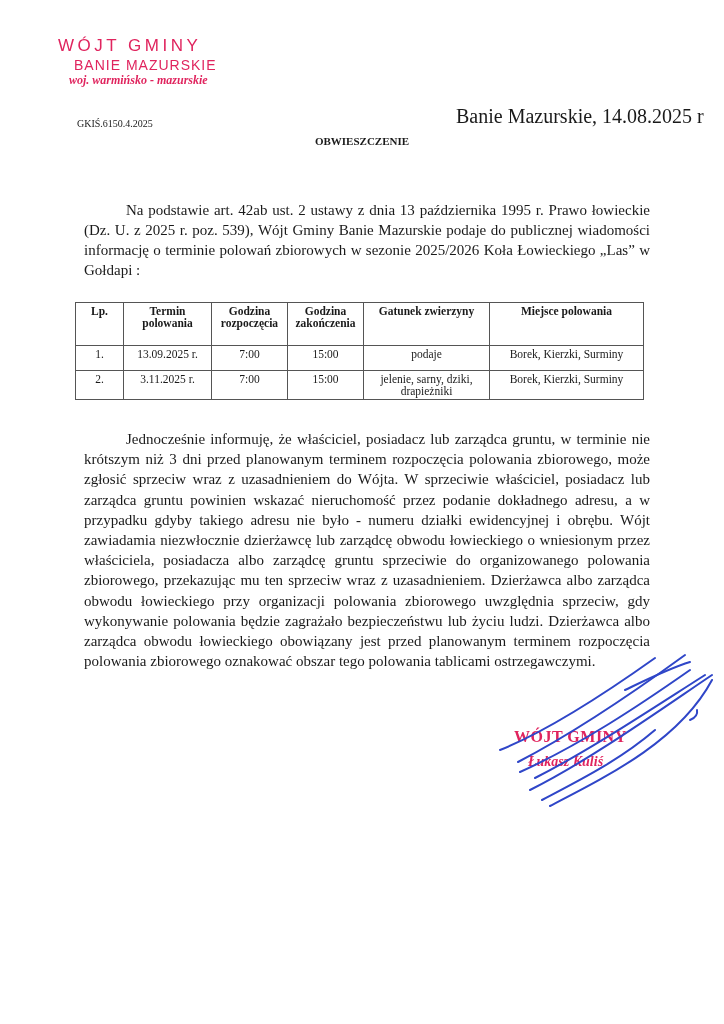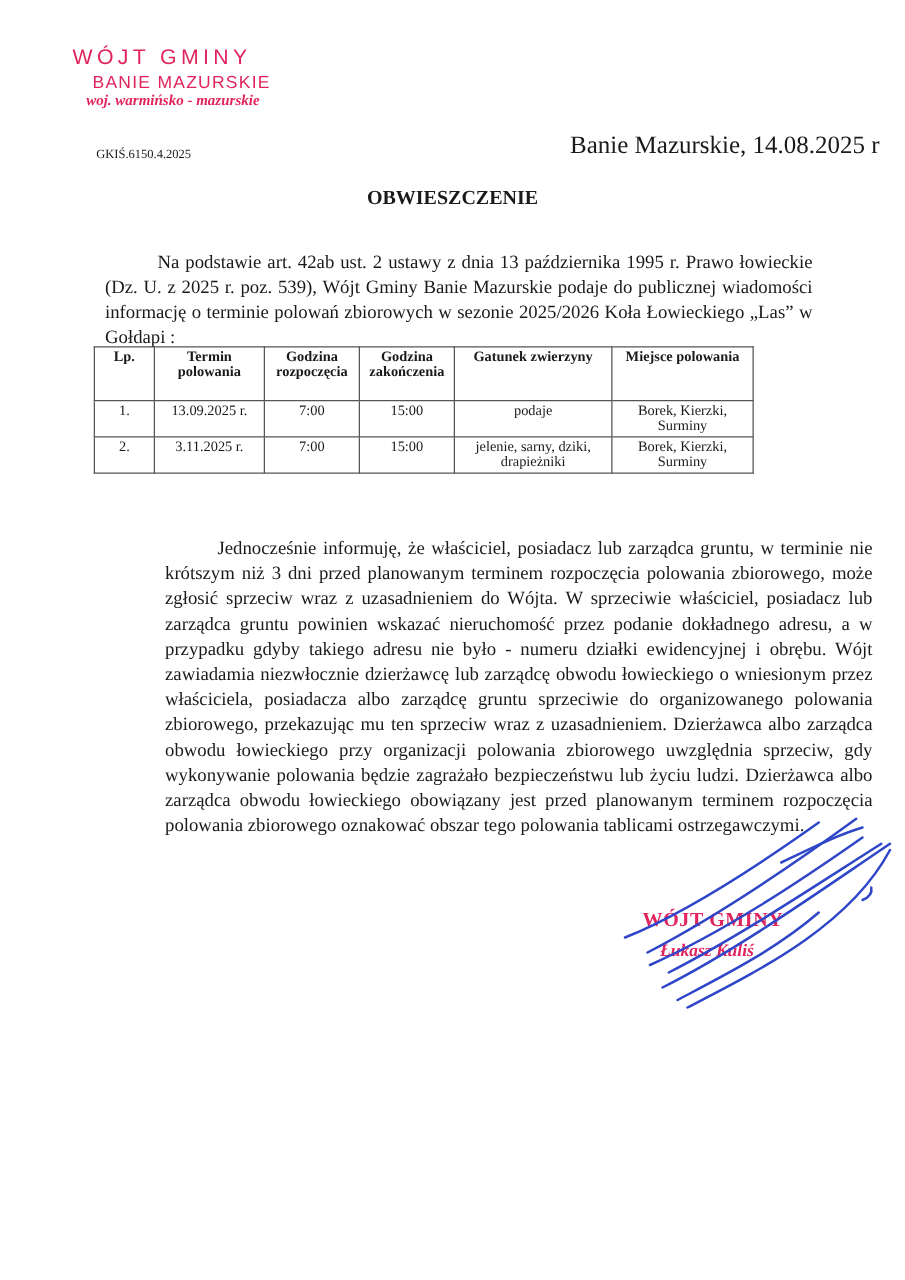--- a/index.html
+++ b/index.html
@@ -4,26 +4,26 @@
 <style>
   html, body { margin:0; padding:0; background:#ffffff; }
   body { width:724px; height:1024px; position:relative; overflow:hidden;
          font-family:"Liberation Serif", serif; color:#1a1a1a; }
   .stamp { position:absolute; left:58px; top:36px; color:#e0245e; font-family:"Liberation Sans", sans-serif; }
   .stamp .l1 { font-size:17px; letter-spacing:3.5px; font-weight:normal; }
   .stamp .l2 { font-size:14px; letter-spacing:1px; margin-top:1px; margin-left:16px; }
   .stamp .l3 { font-size:12px; font-style:italic; font-weight:bold; margin-top:0px; margin-left:2px; font-family:"Liberation Serif", serif;text-align:center; }
   .place-date { position:absolute; left:456px; top:95px; font-size:20px;margin-top:10px; }
   .ref { position:absolute; left:77px; top:118px; font-size:10px; }
-  .title { position:absolute; left:0; width:724px; top:150px; text-align:center; font-size:16px; font-weight:bold; }
+  .title { position:absolute; left:0; width:724px; top:135px; text-align:center; font-size:11px; font-weight:bold; }
   .para { position:absolute; left:84px; width:566px; font-size:15px; line-height:20px; text-align:justify; }
   .para .indent { display:inline-block; width:42px; }
   .p1 { top:200px; }
-  .p2 { top:429px; line-height:20.2px;margin-left:48px; }
-  table.hunts { position:absolute; left:75px; top:277px; width:528px; border-collapse:collapse; font-size:11.5px; }
+  .p2 { top:429px; line-height:20.2px; }
+  table.hunts { position:absolute; left:75px; top:302px; width:569px; border-collapse:collapse; font-size:11.5px; }
   table.hunts th, table.hunts td { border:1px solid #555; text-align:center; vertical-align:top; padding:2px 4px; }
   table.hunts th { font-weight:bold; height:38px; }
   table.hunts td { height:20px; }
   .sig { position:absolute; left:490px; top:650px; width:230px; height:160px; }
   .sig-text1 { position:absolute; left:514px; top:728px; color:#e0245e; font-size:16px; font-weight:bold; letter-spacing:0.5px; }
   .sig-text2 { position:absolute; left:528px; top:754px; color:#e0245e; font-size:14px; font-style:italic; font-weight:bold; }
 </style>
 </head>
 <body>
 

